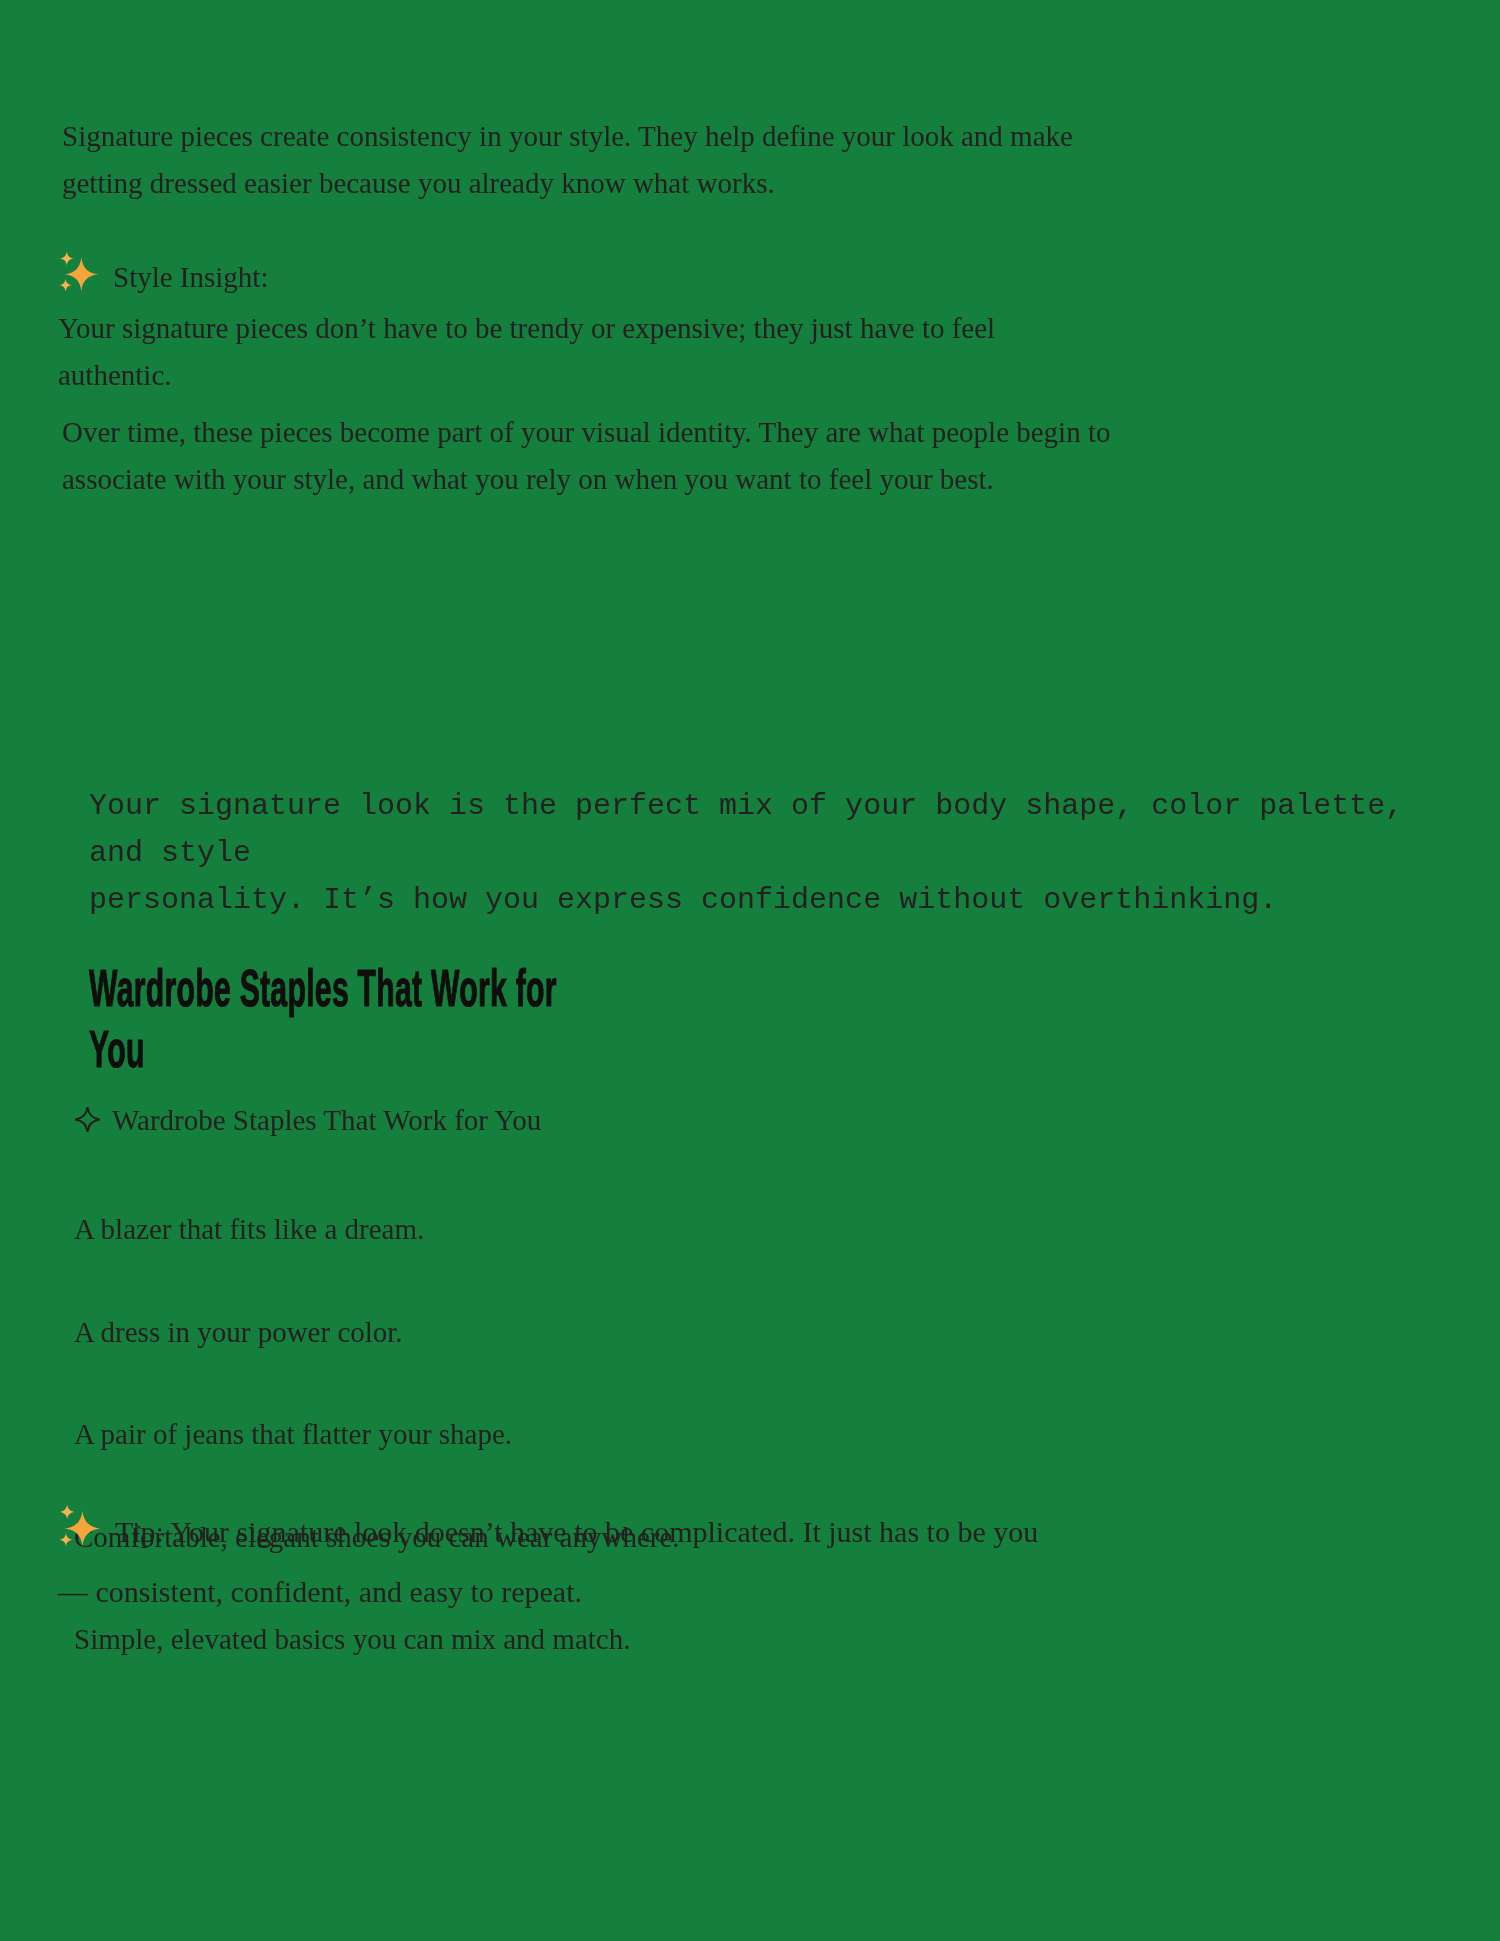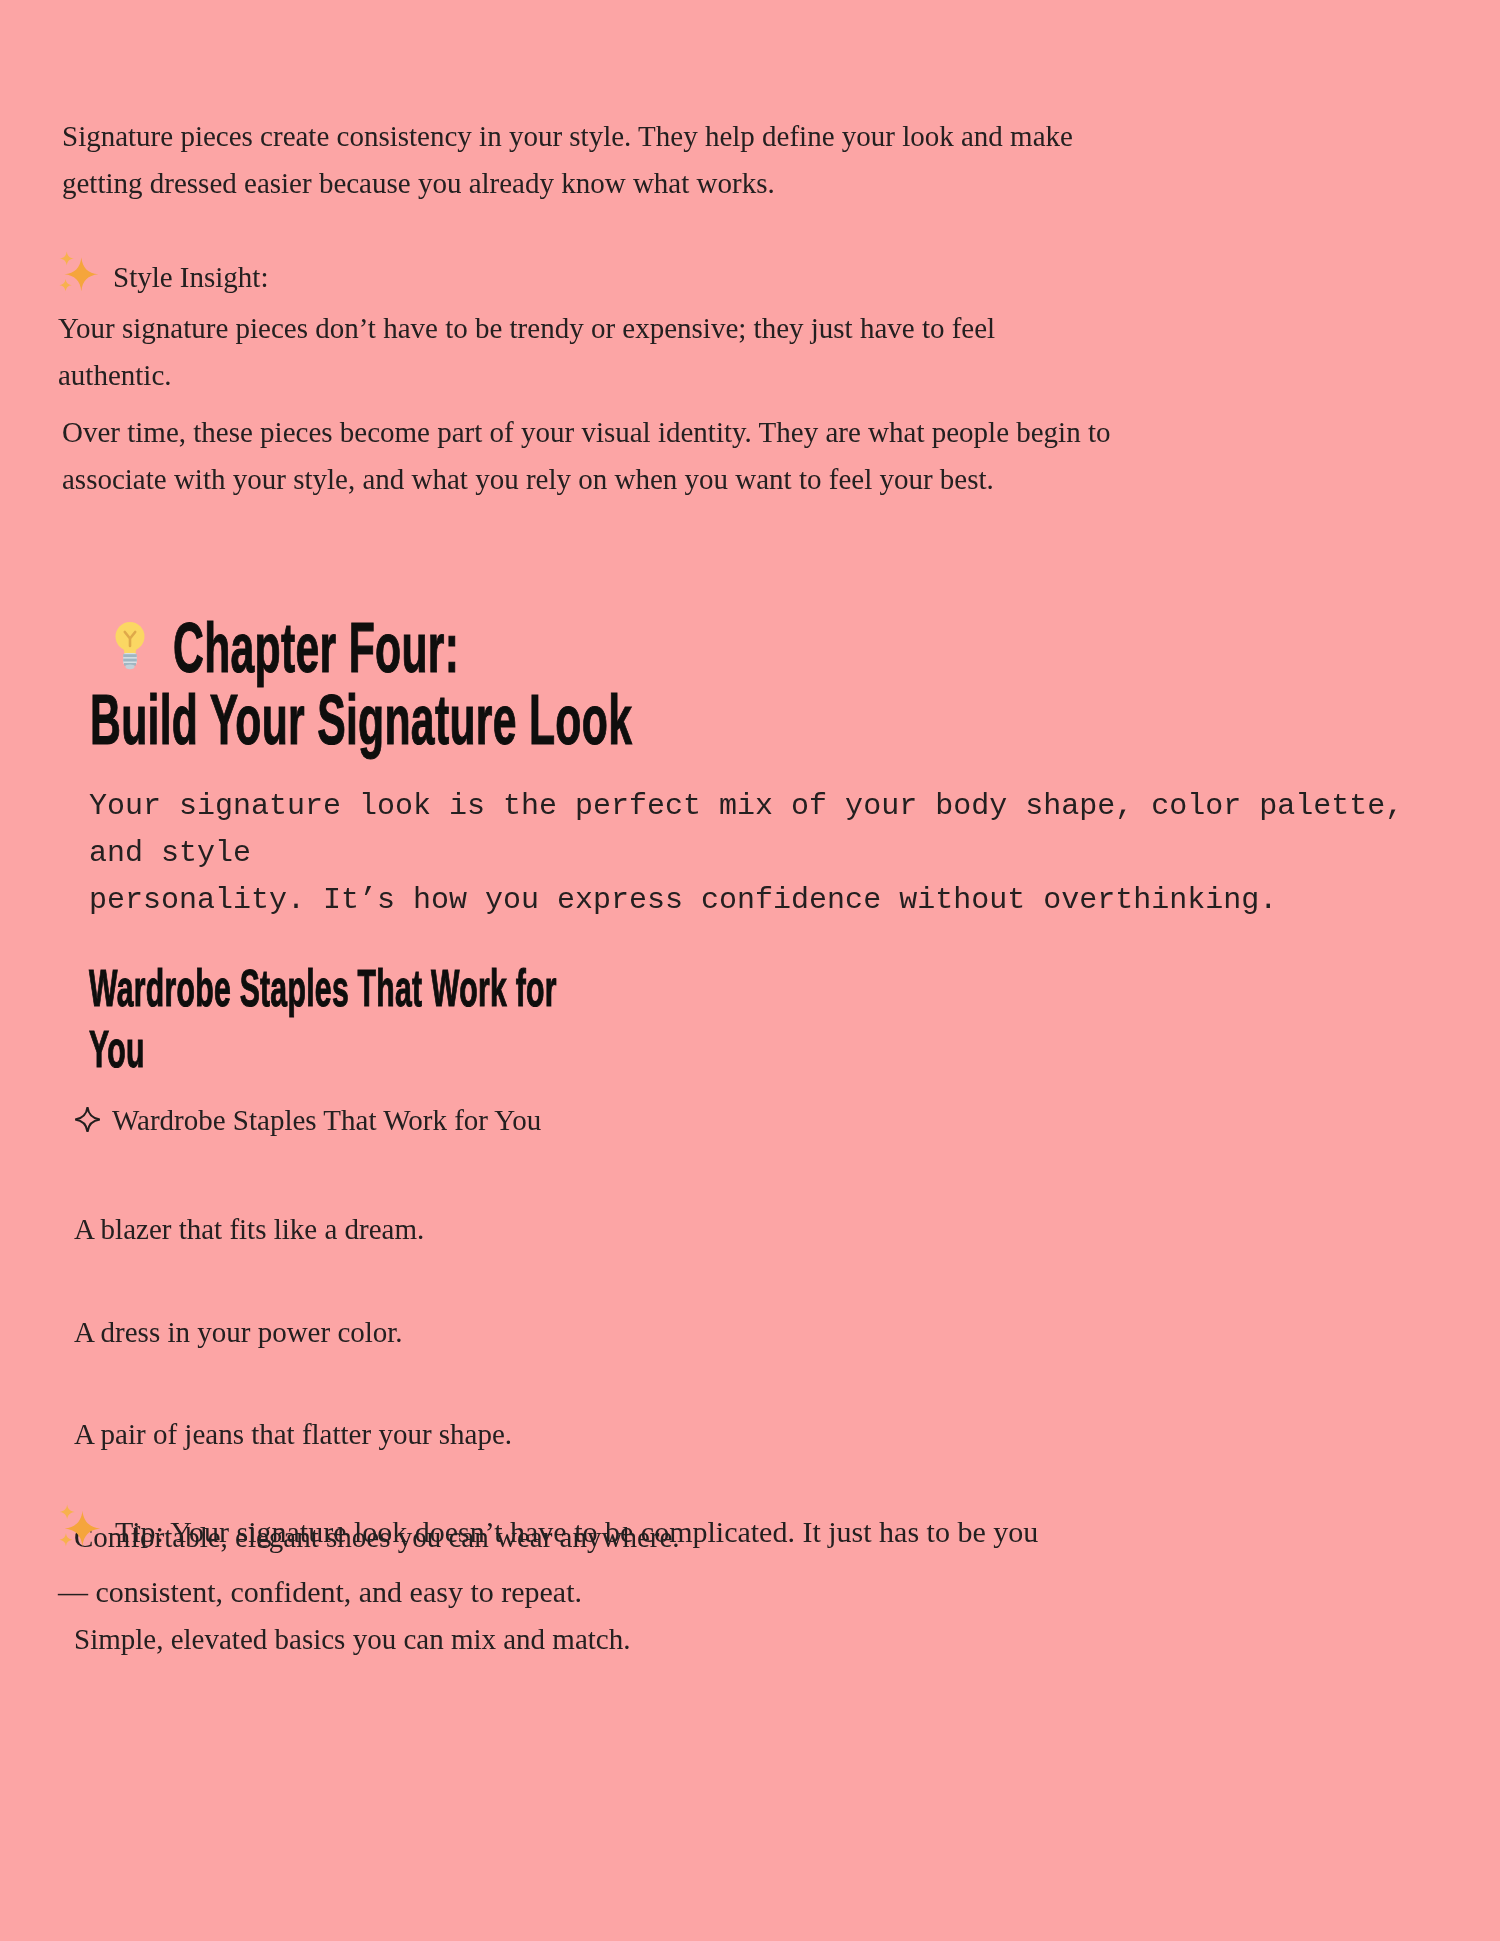--- a/index.html
+++ b/index.html
@@ -4,21 +4,21 @@
 <style>
   html, body {
     margin: 0;
     padding: 0;
     background: #e4dcd6;
   }
   .page {
     position: relative;
     width: 1500px;
     height: 1941px;
-    background: #fca5a5;
+    background: #15803d;
     overflow: hidden;
     font-family: "Liberation Serif", "DejaVu Serif", serif;
     color: #242020;
   }
   .abs { position: absolute; }
   .serif {
     font-family: "Liberation Serif", "DejaVu Serif", serif;
     font-size: 29px;
     line-height: 47px;
     color: #242020;
@@ -93,40 +93,20 @@
         <path d="M13 48 C13.7 54.2 17.3 57.8 23.5 58.5 C17.3 59.2 13.7 62.8 13 69 C12.3 62.8 8.7 59.2 2.5 58.5 C8.7 57.8 12.3 54.2 13 48 Z" fill="#f7b14e"></path>
       </svg>
     </span><span class="serif">Style Insight:
 Your signature pieces don’t have to be trendy or expensive; they just have to feel
 authentic.</span>
   </div>
 
   <p class="serif abs" style="left:62px; top:409px; width:1400px; margin:0;">Over time, these pieces become part of your visual identity. They are what people begin to
 associate with your style, and what you rely on when you want to feel your best.</p>
 
-  <div class="abs" style="left:90px; top:612px; width:1300px;">
-    <div class="chapter-line1">
-      <span class="icon-inline bulb">
-        <svg width="34" height="52" viewBox="0 0 34 52" aria-hidden="true">
-          <circle cx="17" cy="16.5" r="14.5" fill="#fbd763"></circle>
-          <path d="M10 24 L24 24 L22.5 34 L11.5 34 Z" fill="#fbd763"></path>
-          <path d="M17 26 L17 18.5 M17 18.5 L11.8 12 M17 18.5 L22.2 12" stroke="#dfa94a" stroke-width="2.6" stroke-linecap="round" fill="none"></path>
-          <rect x="10.2" y="33" width="13.6" height="12" rx="3" fill="#d8e1e6"></rect>
-          <rect x="10.2" y="34.2" width="13.6" height="2.9" fill="#9fb6c2"></rect>
-          <rect x="10.2" y="38.6" width="13.6" height="2.9" fill="#9fb6c2"></rect>
-          <rect x="11" y="43" width="12" height="2.6" fill="#9fb6c2"></rect>
-          <ellipse cx="17" cy="46.8" rx="4.6" ry="2.4" fill="#c2d1d9"></ellipse>
-        </svg>
-      </span>
-      <span class="display condense-xl">Chapter Four:</span>
-    </div>
-    <div>
-      <span class="display condense-xl">Build Your Signature Look</span>
-    </div>
-  </div>
 
   <p class="serif abs" style="left:89px; top:783px; width:1350px; margin:0; font-size:30px; line-height:47px;font-family:Liberation Mono, monospace;">Your signature look is the perfect mix of your body shape, color palette, and style
 personality. It’s how you express confidence without overthinking.</p>
 
   <div class="abs" style="left:89px; top:944px; width:1300px;margin-top:14px;">
     <span class="display condense-md">Wardrobe Staples That Work for
 You</span>
   </div>
 
   <div class="abs" style="left:74px; top:1100px; width:1350px;">

